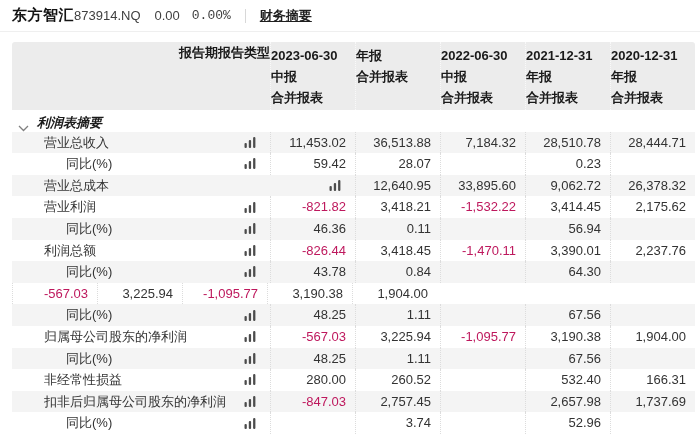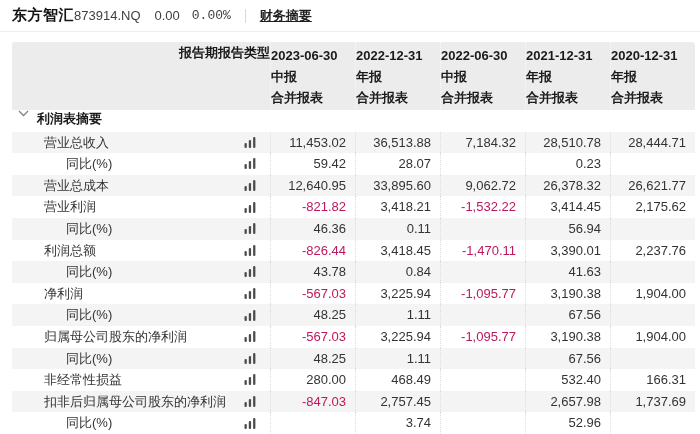--- a/index.html
+++ b/index.html
@@ -18,21 +18,21 @@
   
   .table { margin:10px 5px 0 12px; }
   .thead { display:flex; background:#ececec; border-radius:3px 3px 0 0; height:68px; }
   .label-head { flex:1; display:flex; flex-direction:row; justify-content:flex-end; padding:0 0 3px 6px; }
   .label-head div { line-height:21px; font-weight:bold; color:#1a1a1a; }
   .col { width:85px; padding:3px 9px 0 0; border-left:1px dotted #f9f9f9; }
   .col div { line-height:21px; font-weight:bold; color:#1a1a1a; white-space:nowrap; }
 
   .row { display:flex; height:21.6px; line-height:21.6px; }
   .row.alt { background:#f4f4f4; }
-  .section-row { display:flex; align-items:flex-start; height:21.6px; padding-left:6px; }
+  .section-row { display:flex; align-items:flex-end; height:21.6px; padding-left:6px;font-style:italic; }
   .chev { display:inline-flex; width:12px; margin-right:7px; cursor:pointer; }
   .section-title { font-weight:bold; color:#1a1a1a; }
 
   .row-label { flex:1; display:flex; align-items:center; overflow:hidden; }
   .row-label .lbl { white-space:nowrap; color:#333; }
   .row-label.ind1 { padding-left:32px; }
   .row-label.ind2 { padding-left:54px; }
   .icon-chart { margin-left:auto; margin-right:14px; display:inline-flex; cursor:pointer; }
 
   .cell { width:85px; text-align:right; padding-right:9px; border-left:1px dotted #dcdcdc; color:#333; white-space:nowrap; font-variant-numeric:tabular-nums; }
@@ -59,21 +59,20 @@
         <div>报告期</div>
         <div>报告类型</div>
       </div>
 
     <div class="col">
           <div>2023-06-30</div>
           <div>中报</div>
           <div>合并报表</div>
         </div>
         <div class="col">
-          <div>2022-12-31</div>
           <div>年报</div>
           <div>合并报表</div>
         </div>
         <div class="col">
           <div>2022-06-30</div>
           <div>中报</div>
           <div>合并报表</div>
         </div>
         <div class="col">
           <div>2021-12-31</div>
@@ -139,21 +138,20 @@
                 <rect x="0.5" y="6" width="2.3" height="5" rx="1" fill="#4c4c4c"></rect>
                 <rect x="4.8" y="3" width="2.3" height="8" rx="1" fill="#4c4c4c"></rect>
                 <rect x="9.1" y="0" width="2.3" height="11" rx="1" fill="#4c4c4c"></rect>
               </svg>
             </span>
           </div>
           <div class="cell">12,640.95</div>
           <div class="cell">33,895.60</div>
           <div class="cell">9,062.72</div>
           <div class="cell">26,378.32</div>
-          <div class="cell">26,621.77</div>
         </div>
         <div class="row">
           <div class="row-label ind1">
             <span class="lbl">营业利润</span>
             <span class="icon-chart">
               <svg width="12" height="11" viewBox="0 0 12 11">
                 <rect x="0.5" y="6" width="2.3" height="5" rx="1" fill="#4c4c4c"></rect>
                 <rect x="4.8" y="3" width="2.3" height="8" rx="1" fill="#4c4c4c"></rect>
                 <rect x="9.1" y="0" width="2.3" height="11" rx="1" fill="#4c4c4c"></rect>
               </svg>
@@ -206,34 +204,24 @@
               <svg width="12" height="11" viewBox="0 0 12 11">
                 <rect x="0.5" y="6" width="2.3" height="5" rx="1" fill="#4c4c4c"></rect>
                 <rect x="4.8" y="3" width="2.3" height="8" rx="1" fill="#4c4c4c"></rect>
                 <rect x="9.1" y="0" width="2.3" height="11" rx="1" fill="#4c4c4c"></rect>
               </svg>
             </span>
           </div>
           <div class="cell">43.78</div>
           <div class="cell">0.84</div>
           <div class="cell"></div>
-          <div class="cell">41.63</div>
-          <div class="cell"></div>
-        </div>
-        <div class="row">
-          <div class="row-label ind1">
-            <span class="lbl">净利润</span>
-            <span class="icon-chart">
-              <svg width="12" height="11" viewBox="0 0 12 11">
-                <rect x="0.5" y="6" width="2.3" height="5" rx="1" fill="#4c4c4c"></rect>
-                <rect x="4.8" y="3" width="2.3" height="8" rx="1" fill="#4c4c4c"></rect>
-                <rect x="9.1" y="0" width="2.3" height="11" rx="1" fill="#4c4c4c"></rect>
-              </svg>
-            </span>
-          </div>
+          <div class="cell">64.30</div>
+          <div class="cell"></div>
+        </div>
+        <div class="row">
           <div class="cell neg">-567.03</div>
           <div class="cell">3,225.94</div>
           <div class="cell neg">-1,095.77</div>
           <div class="cell">3,190.38</div>
           <div class="cell">1,904.00</div>
         </div>
         <div class="row alt">
           <div class="row-label ind2">
             <span class="lbl">同比(%)</span>
             <span class="icon-chart">
@@ -289,21 +277,21 @@
             <span class="lbl">非经常性损益</span>
             <span class="icon-chart">
               <svg width="12" height="11" viewBox="0 0 12 11">
                 <rect x="0.5" y="6" width="2.3" height="5" rx="1" fill="#4c4c4c"></rect>
                 <rect x="4.8" y="3" width="2.3" height="8" rx="1" fill="#4c4c4c"></rect>
                 <rect x="9.1" y="0" width="2.3" height="11" rx="1" fill="#4c4c4c"></rect>
               </svg>
             </span>
           </div>
           <div class="cell">280.00</div>
-          <div class="cell">468.49</div>
+          <div class="cell">260.52</div>
           <div class="cell"></div>
           <div class="cell">532.40</div>
           <div class="cell">166.31</div>
         </div>
         <div class="row alt">
           <div class="row-label ind1">
             <span class="lbl">扣非后归属母公司股东的净利润</span>
             <span class="icon-chart">
               <svg width="12" height="11" viewBox="0 0 12 11">
                 <rect x="0.5" y="6" width="2.3" height="5" rx="1" fill="#4c4c4c"></rect>

